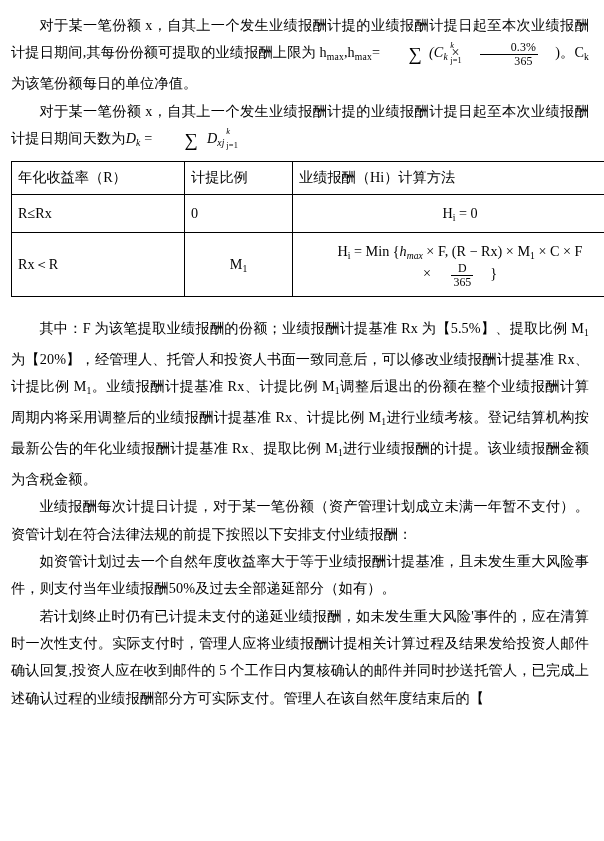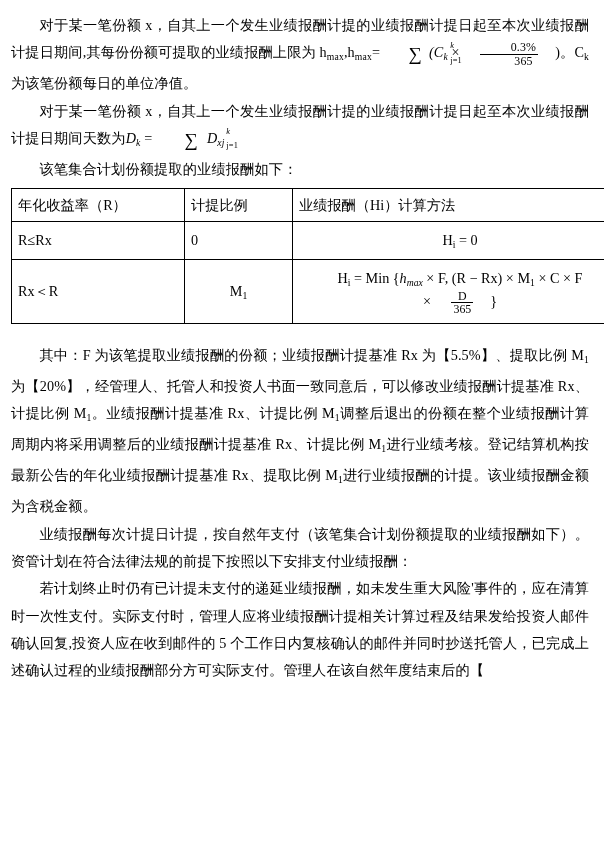--- a/index.html
+++ b/index.html
@@ -125,21 +125,20 @@
 </head>
 <body>
 
 <div class="page">
   <div class="body-col">
 
     <p class="para"><span>对于某一笔份额 x，自其上一个发生业绩报酬计提的业绩报酬计提日起至本次业绩报酬计提日期间,其每份份额可提取的业绩报酬上限为 </span><span class="mr"><span class="mr">h</span><span class="sub">max</span>,<span class="mr">h</span><span class="sub">max</span><span>=</span><span class="bigsum"><span class="sgn">∑</span><span class="lim-top">k</span><span class="lim-bot">j=1</span></span><span class="mi" style="margin-left:7px">(</span><span class="mi">C</span><span class="mi sub">k</span> <span>×</span> <span class="frac"><span class="num">0.3%</span><span class="den">365</span></span><span>)</span></span><span>。C</span><span class="sub">k</span><span>为该笔份额每日的单位净值。</span></p>
 
     <p class="para"><span>对于某一笔份额 x，自其上一个发生业绩报酬计提的业绩报酬计提日起至本次业绩报酬计提日期间天数为</span><span class="mr"><span class="mi">D</span><span class="mi sub">k</span> <span>=</span> <span class="bigsum"><span class="sgn">∑</span><span class="lim-top">k</span><span class="lim-bot">j=1</span></span><span class="mi" style="margin-left:9px">D</span><span class="mi sub">xj</span></span></p>
 
-    <p class="para">该笔集合计划份额提取的业绩报酬如下：</p>
 
     <div class="tbl-wrap">
       <table class="calc">
         <tbody>
           <tr class="r-head">
             <td class="c1 lft">年化收益率（R）</td>
             <td class="c2 lft">计提比例</td>
             <td class="c3 lft">业绩报酬（Hi）计算方法</td>
           </tr>
           <tr class="r-1">
@@ -157,20 +156,21 @@
             </td>
           </tr>
         </tbody>
       </table>
     </div>
 
     <p class="para" style="margin-top:18px"><span>其中：F 为该笔提取业绩报酬的份额；业绩报酬计提基准 Rx 为【</span><span>5.5%</span><span>】、提取比例 M</span><span class="sub">1</span><span>为【</span><span>20%</span><span>】，经管理人、托管人和投资人书面一致同意后，可以修改业绩报酬计提基准 Rx、计提比例 M</span><span class="sub">1</span><span>。业绩报酬计提基准 Rx、计提比例 M</span><span class="sub">1</span><span>调整后退出的份额在整个业绩报酬计算周期内将采用调整后的业绩报酬计提基准 Rx、计提比例 M</span><span class="sub">1</span><span>进行业绩考核。登记结算机构按最新公告的年化业绩报酬计提基准 Rx、提取比例 M</span><span class="sub">1</span><span>进行业绩报酬的计提。该业绩报酬金额为含税金额。</span></p>
 
 
 
-    <p class="para">业绩报酬每次计提日计提，按自然年支付（该笔集合计划份额提取的业绩报酬如下）。资管计划在符合法律法规的前提下按照以下安排支付业绩报酬：</p>
+    <p class="para">业绩报酬每次计提日计提，对于某一笔份额（资产管理计划成立未满一年暂不支付）。资管计划在符合法律法规的前提下按照以下安排支付业绩报酬：</p>
 
+    <p class="para">如资管计划过去一个自然年度收益率大于等于业绩报酬计提基准，且未发生重大风险事件，则支付当年业绩报酬50%及过去全部递延部分（如有）。</p>
 
 
     <p class="para"><span>若计划终止时仍有已计提未支付的递延业绩报酬，如未发生重大风险'事件的，应在清算时一次性支付。实际支付时，管理人应将业绩报酬计提相关计算过程及结果发给投资人邮件确认回复,投资人应在收到邮件的 5 个工作日内复核确认的邮件并同时抄送托管人，已完成上述确认过程的业绩报酬部分方可实际支付。管理人在该自然年度结束后的【</span></p>
 
   </div>
 </div>
 
 </body></html>

